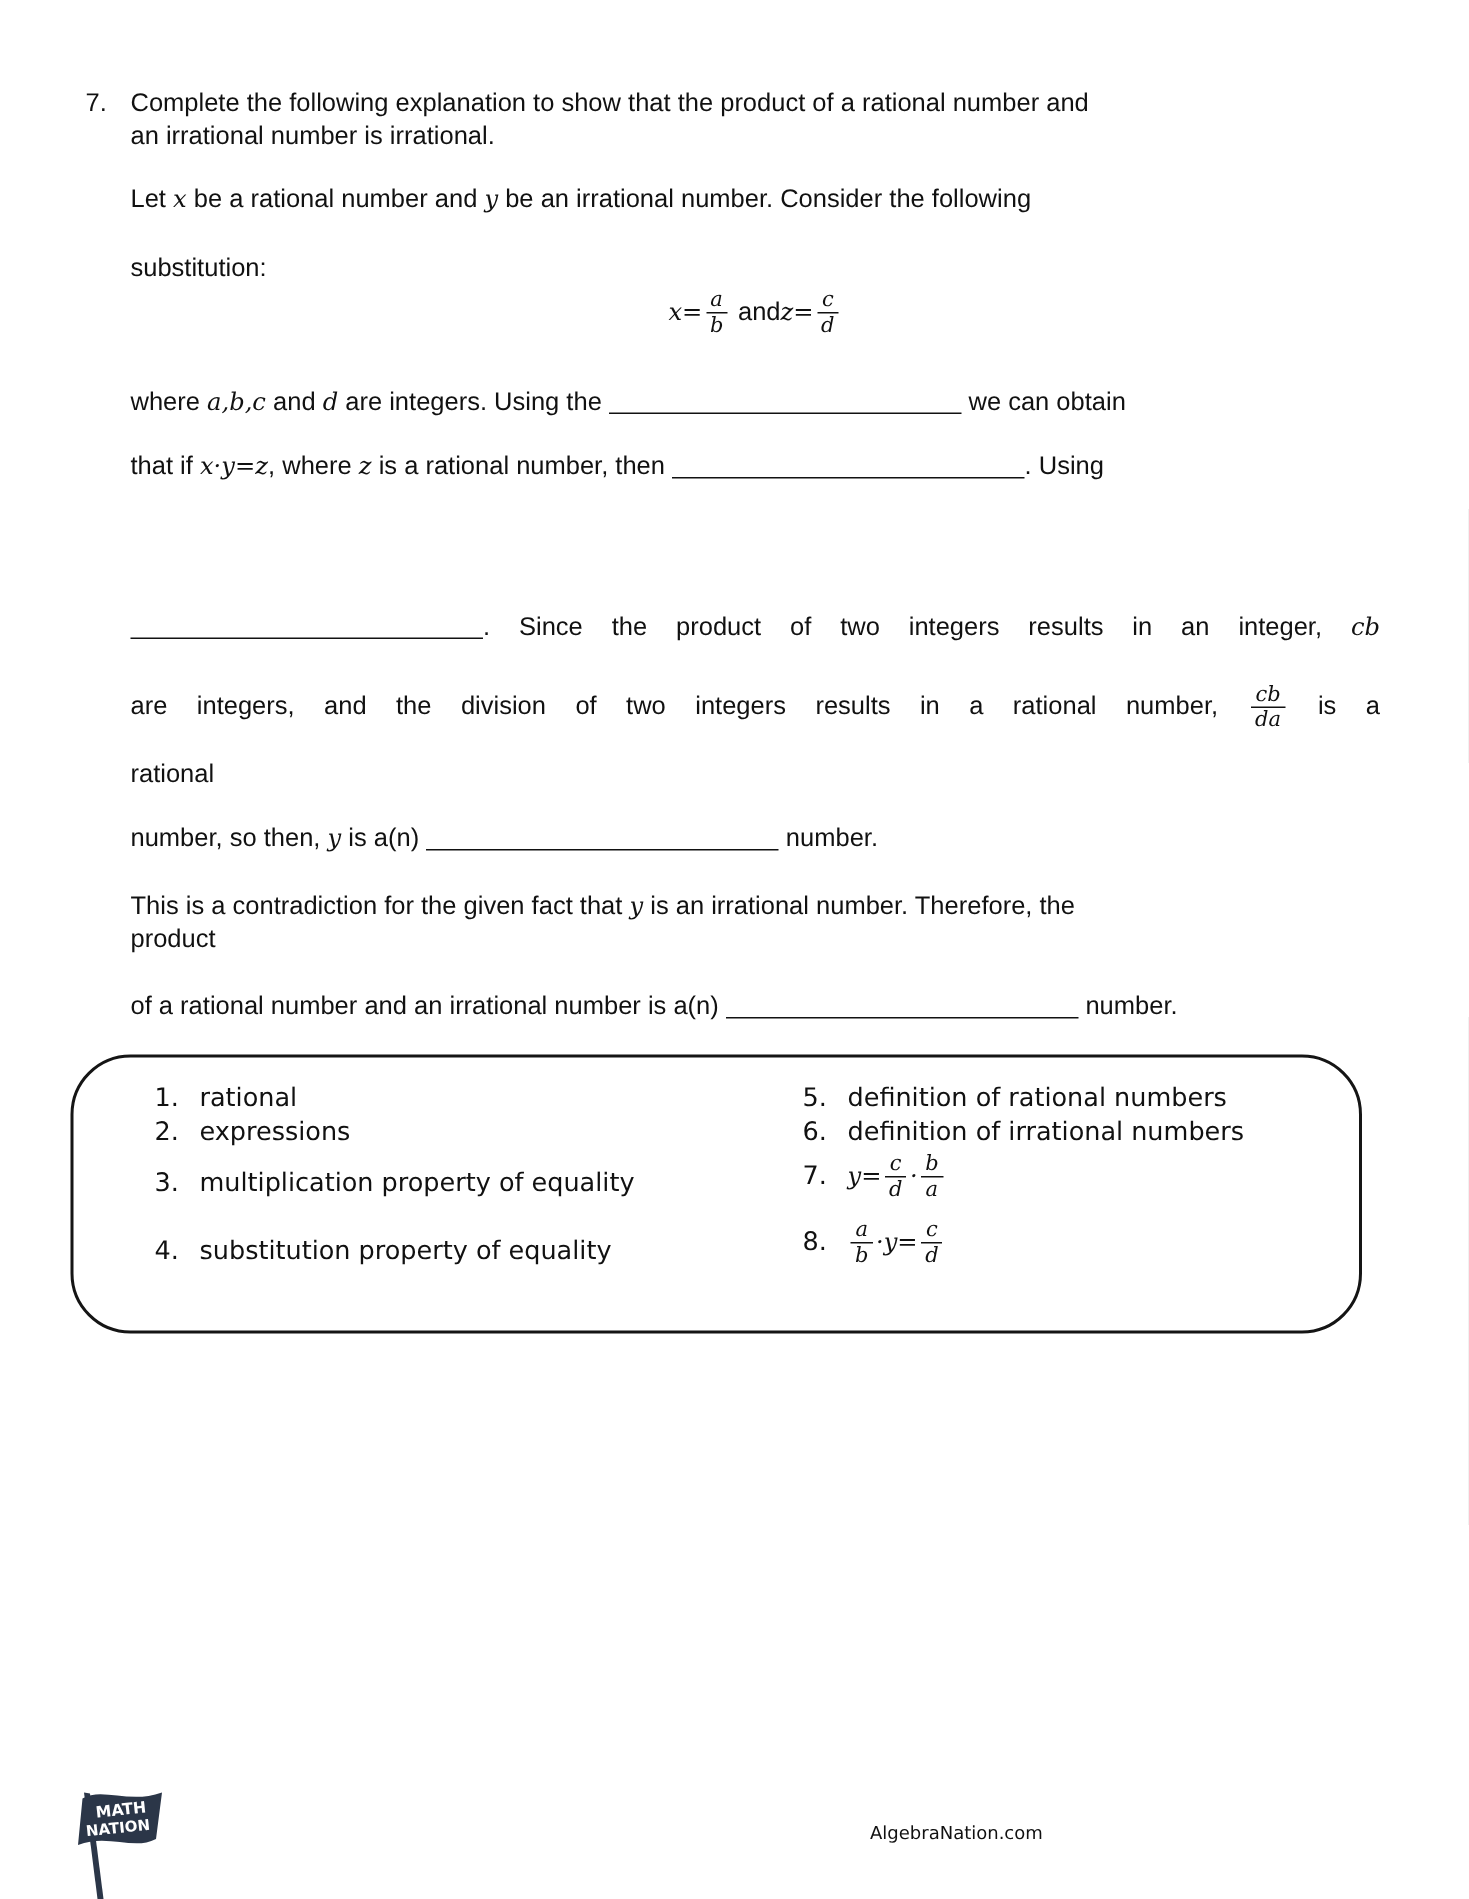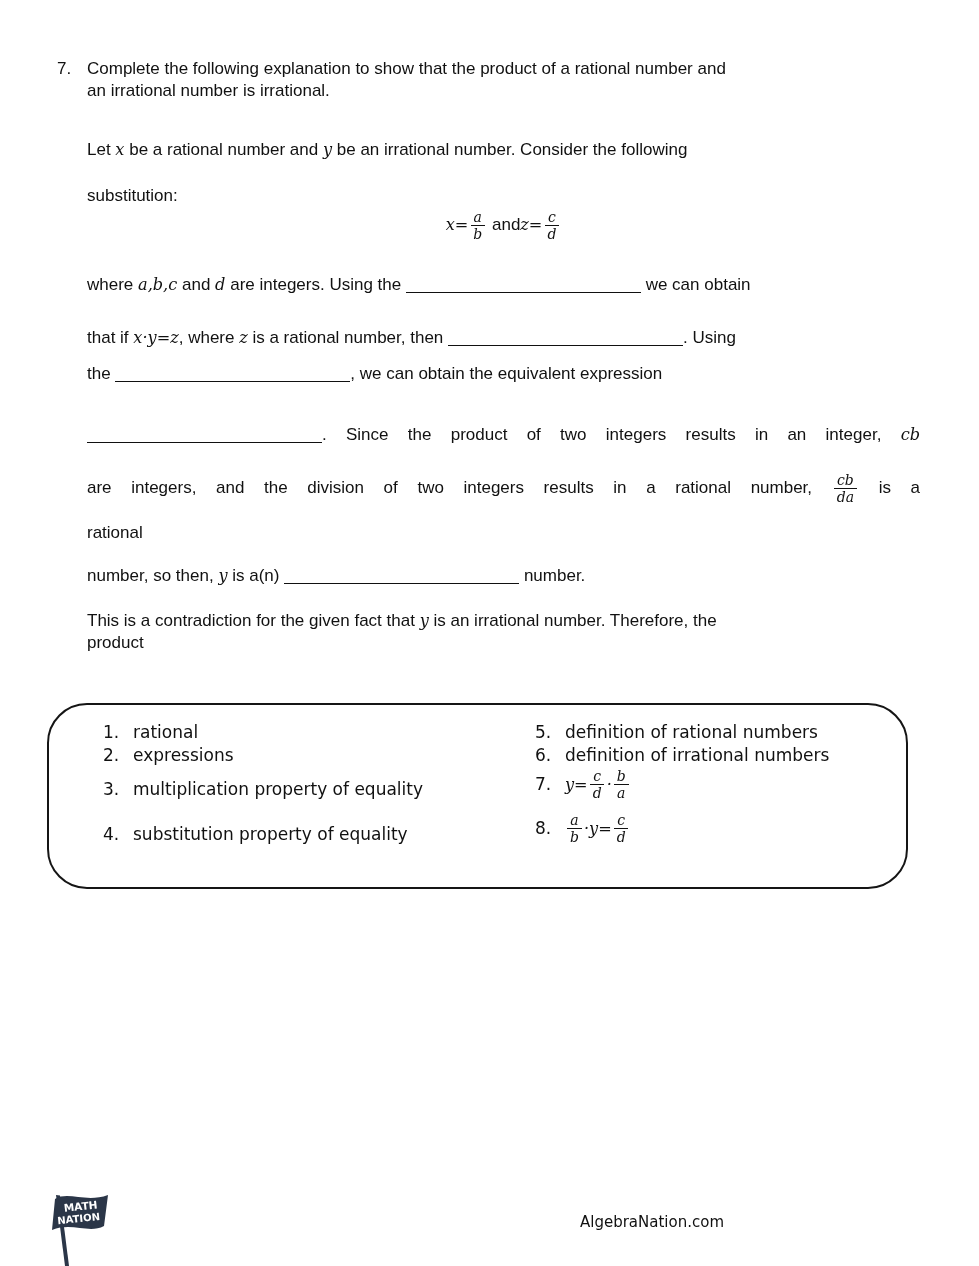--- a/index.html
+++ b/index.html
@@ -10,21 +10,21 @@
     background:#ffffff;
     font-family:"Liberation Sans",sans-serif;
     font-size:17px;
     line-height:22px;
     color:#111111;
     overflow:hidden;
   }
   .abs{position:absolute;}
   .heading{left:57px;width:863px;padding-left:30px;box-sizing:border-box;}
   .qnum{position:absolute;left:0;top:0;}
-  .bline{left:87px;width:833px;margin-top:17px;}
+  .bline{left:87px;width:833px;}
   .just{text-align:justify;text-align-last:justify;}
   .center{text-align:center;}
   .mv{
     font-family:"DejaVu Serif","Liberation Serif",serif;
     font-style:italic;
     font-size:0.95em;
   }
   .blank{
     display:inline-block;
     width:235px;
@@ -54,21 +54,21 @@
     border-radius:40px;
     font-family:"DejaVu Sans",sans-serif;
     font-size:17px;
     line-height:21px;
   }
   .brow{position:absolute;display:flex;gap:10px;align-items:center;}
   .brow .inum{min-width:20px;}
   .footer-site{
     left:580px;top:1210px;
     font-family:"DejaVu Sans",sans-serif;
-    font-size:15px;
+    font-size:12px;
     line-height:24px;
   }
   .logo{left:48px;top:1192px;width:70px;height:74px;}
   .logo svg{display:block;}
 </style>
 </head>
 <body>
 
 <div class="page">
 
@@ -80,30 +80,30 @@
   <div class="abs bline" style="top:122px">Let <span class="mv">x</span> be a rational number and <span class="mv">y</span> be an irrational number. Consider the following</div>
   <div class="abs bline" style="top:168px">substitution:</div>
   <div class="abs bline center equation" style="top:192px"><span class="mv">x=</span><span class="frac">
         <span class="fnum">a</span>
         <span class="fden">b</span>
       </span> and<span class="mv">z=</span><span class="frac">
         <span class="fnum">c</span>
         <span class="fden">d</span>
       </span></div>
   <div class="abs bline" style="top:257px">where <span class="mv">a,b,c</span> and <span class="mv">d</span> are integers. Using the <span class="blank"></span> we can obtain</div>
-  <div class="abs bline" style="top:310px">that if <span class="mv">x·y=z</span>, where <span class="mv">z</span> is a rational number, then <span class="blank"></span>. Using</div>
-  <div class="abs bline" style="top:346px">the <span class="blank"></span>, we can obtain the equivalent expression</div>
+  <div class="abs bline" style="top:300px">that if <span class="mv">x·y=z</span>, where <span class="mv">z</span> is a rational number, then <span class="blank"></span>. Using</div>
   <div class="abs bline just" style="top:407px"><span class="blank"></span>. Since the product of two integers results in an integer, <span class="mv">cb</span></div>
   <div class="abs bline just" style="top:455px">are integers, and the division of two integers results in a rational number, <span class="frac">
         <span class="fnum">cb</span>
         <span class="fden">da</span>
       </span> is a</div>
   <div class="abs bline" style="top:505px">rational</div>
   <div class="abs bline" style="top:548px">number, so then, <span class="mv">y</span> is a(n) <span class="blank"></span> number.</div>
   <div class="abs bline" style="top:593px">This is a contradiction for the given fact that <span class="mv">y</span> is an irrational number. Therefore, the<br>product</div>
+  <div class="abs bline" style="top:660px">of a rational number and an irrational number is a(n) <span class="blank"></span> number.</div>
 
   <div class="abs answer-box">
     <div class="brow" style="left:54px;top:17px">
       <span class="inum">1.</span>
       <span>rational</span>
     </div>
     <div class="brow" style="left:54px;top:40px">
       <span class="inum">2.</span>
       <span>expressions</span>
     </div>

